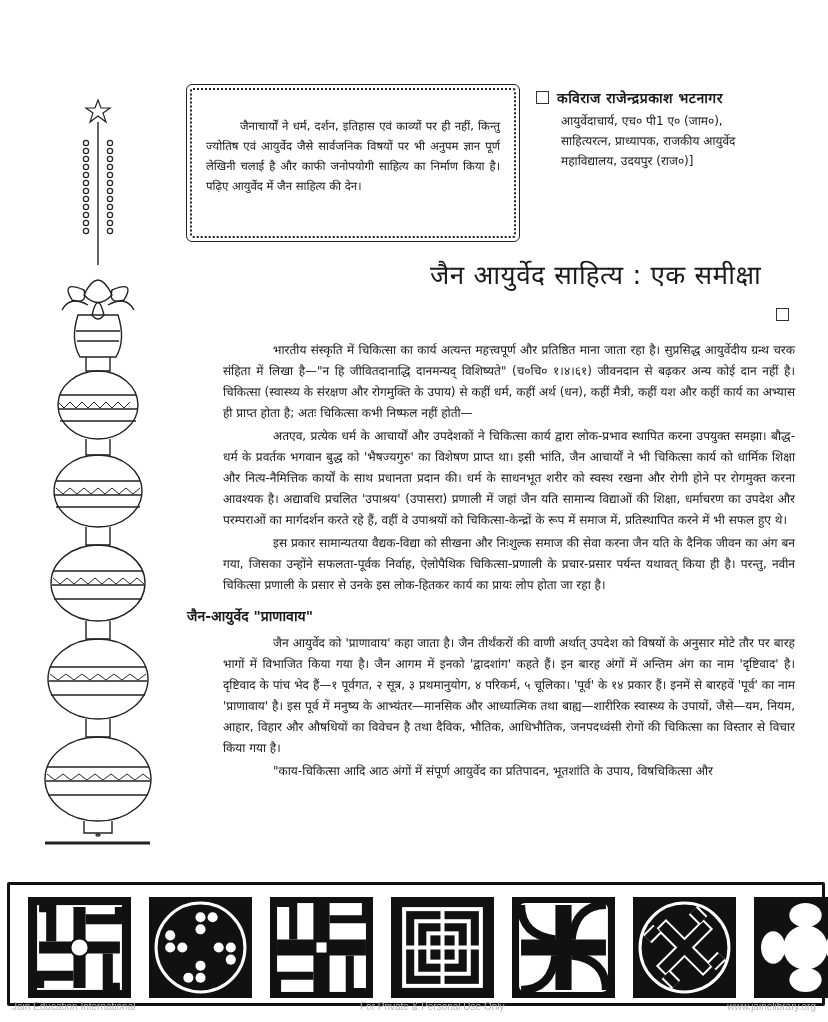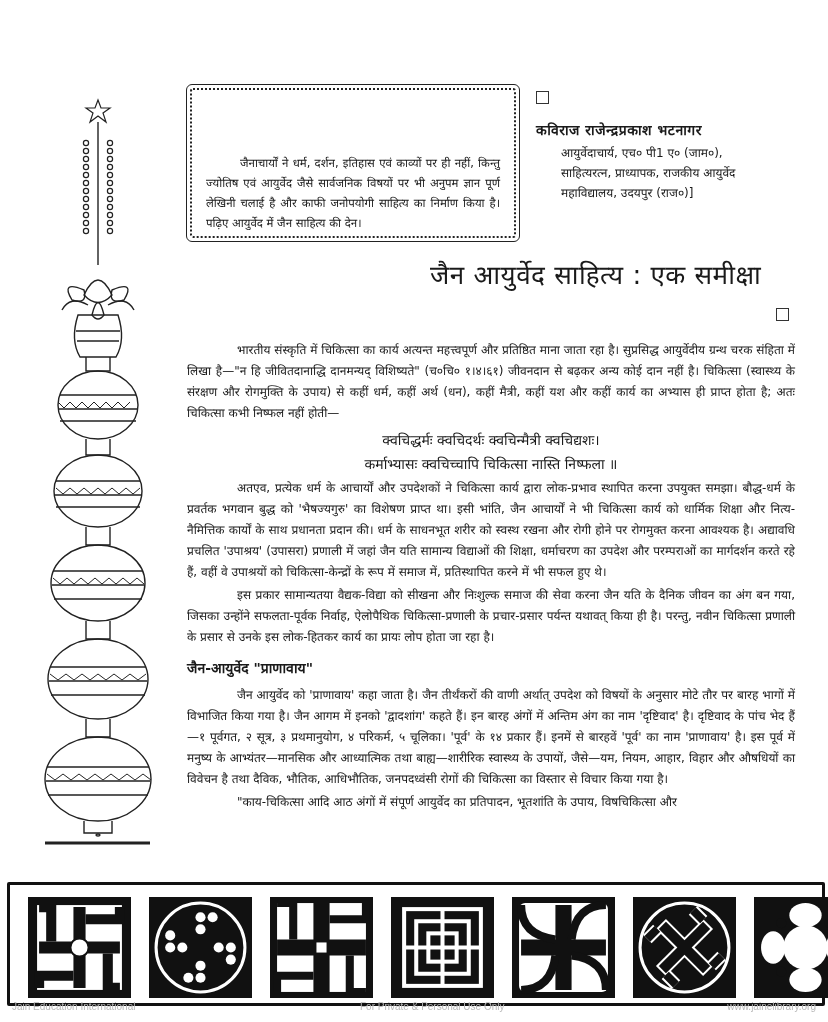--- a/index.html
+++ b/index.html
@@ -16,38 +16,37 @@
     border: 2px dotted #222; border-radius: 3px;
     padding: 26px 14px 10px 14px;
   }
   .intro-box::before {
     content: ""; position: absolute; inset: -6px; border: 1.5px solid #222; border-radius: 6px;
     -webkit-mask: none;
   }
   .intro-text {
     font-size: 11.5px; line-height: 20px; text-align: justify; text-indent: 34px;
     font-family: "DejaVu Sans", sans-serif;
-    margin-top: 37px;
   }
 
   
   .author { position: absolute; left: 536px; top: 88px; width: 290px; }
-  .author-row { display: flex; align-items: flex-start; gap: 16px; flex-direction: column; }
+  .author-row { display: flex; align-items: flex-start; gap: 8px; }
   .square-icon { display: inline-block; width: 13px; height: 13px; border: 1.4px solid #333; margin-top: 3px; flex-shrink: 0; }
   .author-name { font-weight: bold; font-size: 14px; letter-spacing: 0.5px; }
   .author-creds { margin-left: 25px; font-size: 12px; line-height: 20px; margin-top: 4px; }
 
   
   .title { position: absolute; left: 430px; top: 256px; font-size: 26px; letter-spacing: 0.5px; font-weight: normal; }
   .title-square { position: absolute; left: 776px; top: 305px; }
 
   
   .body { position: absolute; left: 187px; top: 340px; width: 608px; font-size: 12px; line-height: 21px; }
   .para { text-align: justify; margin-bottom: 2px; }
-  .para.indent { text-indent: 50px; }
+  .para.indent { text-indent: 50px; margin-left: 36px; }
   .verse { text-align: center; font-size: 14px; line-height: 24px; margin: 4px 0 2px 0; }
   .subhead { font-weight: bold; font-size: 14px; margin: 10px 0 6px 0; }
 
   
   .band {
     position: absolute; left: 7px; top: 882px; width: 818px; height: 124px;
     border: 3px solid #111; border-radius: 2px;
   }
   .band-tiles { position: absolute; left: 18px; top: 12px; display: flex; gap: 18px; }
   .tile { width: 103px; height: 101px; background: #111; position: relative; overflow: hidden; }
@@ -150,24 +149,20 @@
     <div>साहित्यरत्न, प्राध्यापक, राजकीय आयुर्वेद</div>
     <div>महाविद्यालय, उदयपुर (राज०)]</div>
   </div>
 </div>
 
 <h1 class="title">जैन आयुर्वेद साहित्य : एक समीक्षा</h1>
 <span class="square-icon title-square"></span>
 
 <div class="body">
   <p class="para indent">भारतीय संस्कृति में चिकित्सा का कार्य अत्यन्त महत्त्वपूर्ण और प्रतिष्ठित माना जाता रहा है। सुप्रसिद्ध आयुर्वेदीय ग्रन्थ चरक संहिता में लिखा है—"न हि जीवितदानाद्धि दानमन्यद् विशिष्यते" (च०चि० १।४।६१) जीवनदान से बढ़कर अन्य कोई दान नहीं है। चिकित्सा (स्वास्थ्य के संरक्षण और रोगमुक्ति के उपाय) से कहीं धर्म, कहीं अर्थ (धन), कहीं मैत्री, कहीं यश और कहीं कार्य का अभ्यास ही प्राप्त होता है; अतः चिकित्सा कभी निष्फल नहीं होती—</p>
-  <div class="verse">
-    <div>क्वचिद्धर्मः क्वचिदर्थः क्वचिन्मैत्री क्वचिद्यशः।</div>
-    <div>कर्माभ्यासः क्वचिच्चापि चिकित्सा नास्ति निष्फला ॥</div>
-  </div>
   <p class="para indent">अतएव, प्रत्येक धर्म के आचार्यों और उपदेशकों ने चिकित्सा कार्य द्वारा लोक-प्रभाव स्थापित करना उपयुक्त समझा। बौद्ध-धर्म के प्रवर्तक भगवान बुद्ध को 'भैषज्यगुरु' का विशेषण प्राप्त था। इसी भांति, जैन आचार्यों ने भी चिकित्सा कार्य को धार्मिक शिक्षा और नित्य-नैमित्तिक कार्यों के साथ प्रधानता प्रदान की। धर्म के साधनभूत शरीर को स्वस्थ रखना और रोगी होने पर रोगमुक्त करना आवश्यक है। अद्यावधि प्रचलित 'उपाश्रय' (उपासरा) प्रणाली में जहां जैन यति सामान्य विद्याओं की शिक्षा, धर्माचरण का उपदेश और परम्पराओं का मार्गदर्शन करते रहे हैं, वहीं वे उपाश्रयों को चिकित्सा-केन्द्रों के रूप में समाज में, प्रतिस्थापित करने में भी सफल हुए थे।</p>
   <p class="para indent">इस प्रकार सामान्यतया वैद्यक-विद्या को सीखना और निःशुल्क समाज की सेवा करना जैन यति के दैनिक जीवन का अंग बन गया, जिसका उन्होंने सफलता-पूर्वक निर्वाह, ऐलोपैथिक चिकित्सा-प्रणाली के प्रचार-प्रसार पर्यन्त यथावत् किया ही है। परन्तु, नवीन चिकित्सा प्रणाली के प्रसार से उनके इस लोक-हितकर कार्य का प्रायः लोप होता जा रहा है।</p>
   <h2 class="subhead">जैन-आयुर्वेद "प्राणावाय"</h2>
   <p class="para indent">जैन आयुर्वेद को 'प्राणावाय' कहा जाता है। जैन तीर्थंकरों की वाणी अर्थात् उपदेश को विषयों के अनुसार मोटे तौर पर बारह भागों में विभाजित किया गया है। जैन आगम में इनको 'द्वादशांग' कहते हैं। इन बारह अंगों में अन्तिम अंग का नाम 'दृष्टिवाद' है। दृष्टिवाद के पांच भेद हैं—१ पूर्वगत, २ सूत्र, ३ प्रथमानुयोग, ४ परिकर्म, ५ चूलिका। 'पूर्व' के १४ प्रकार हैं। इनमें से बारहवें 'पूर्व' का नाम 'प्राणावाय' है। इस पूर्व में मनुष्य के आभ्यंतर—मानसिक और आध्यात्मिक तथा बाह्य—शारीरिक स्वास्थ्य के उपायों, जैसे—यम, नियम, आहार, विहार और औषधियों का विवेचन है तथा दैविक, भौतिक, आधिभौतिक, जनपदध्वंसी रोगों की चिकित्सा का विस्तार से विचार किया गया है।</p>
   <p class="para indent">"काय-चिकित्सा आदि आठ अंगों में संपूर्ण आयुर्वेद का प्रतिपादन, भूतशांति के उपाय, विषचिकित्सा और</p>
 </div>
 
 <div class="band">
   <div class="band-tiles">
     <div class="tile">

